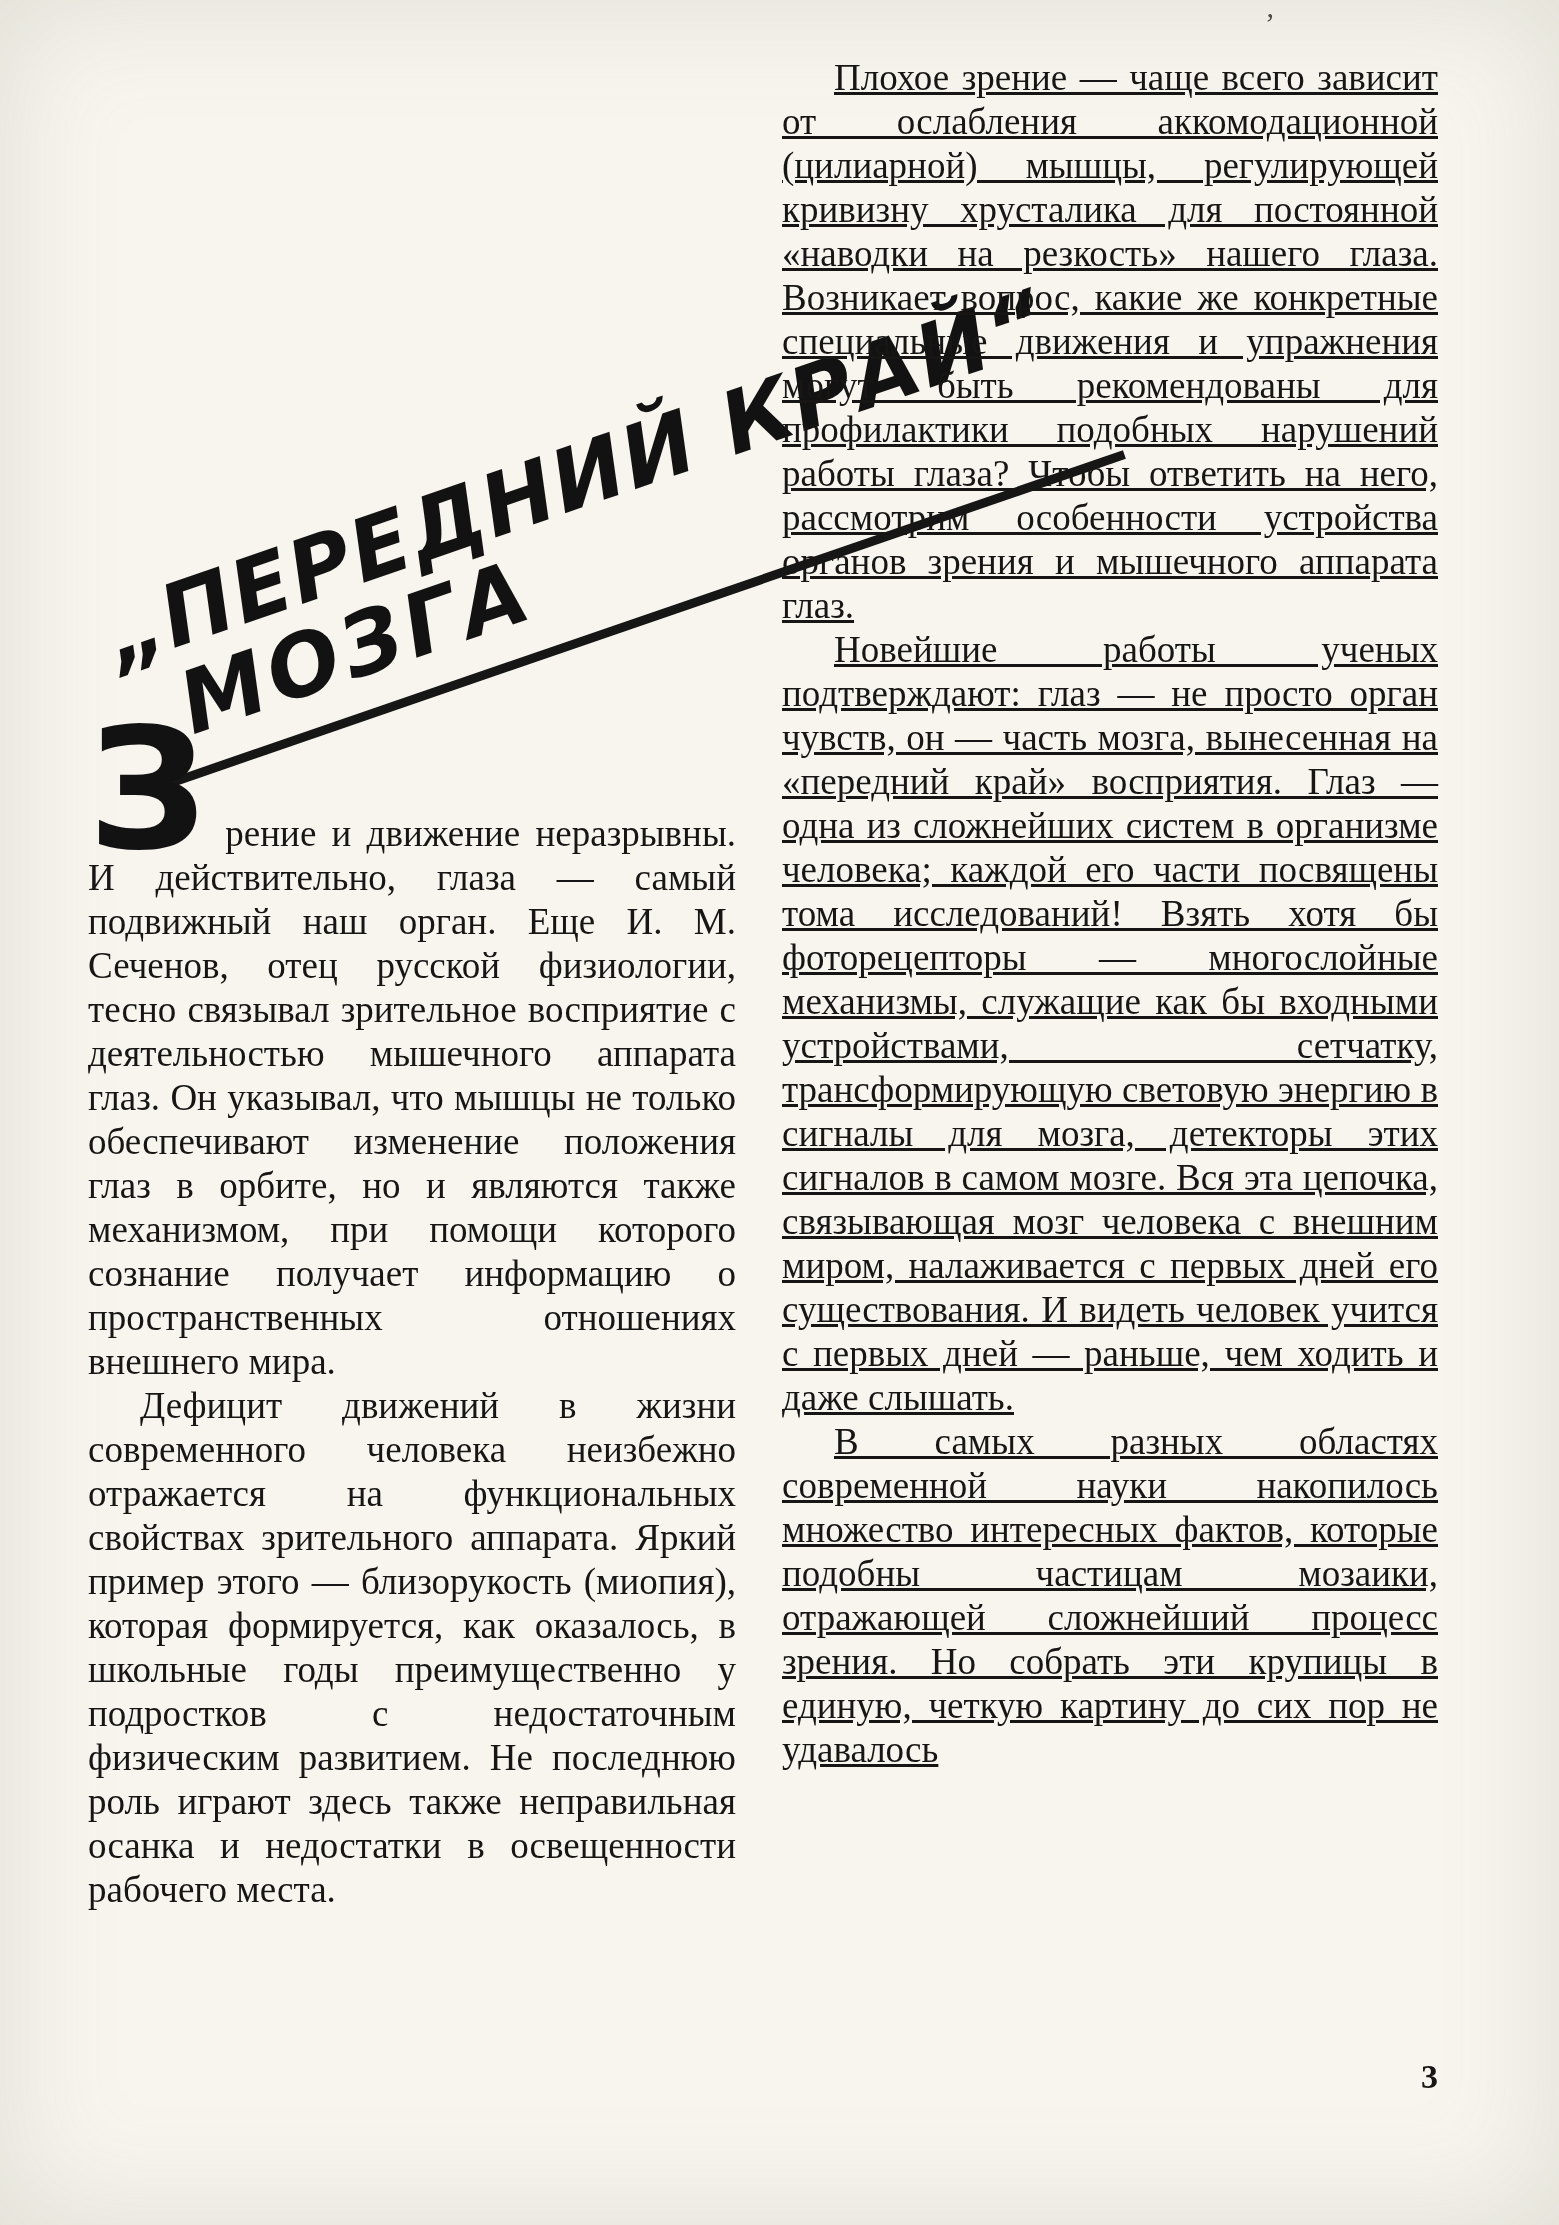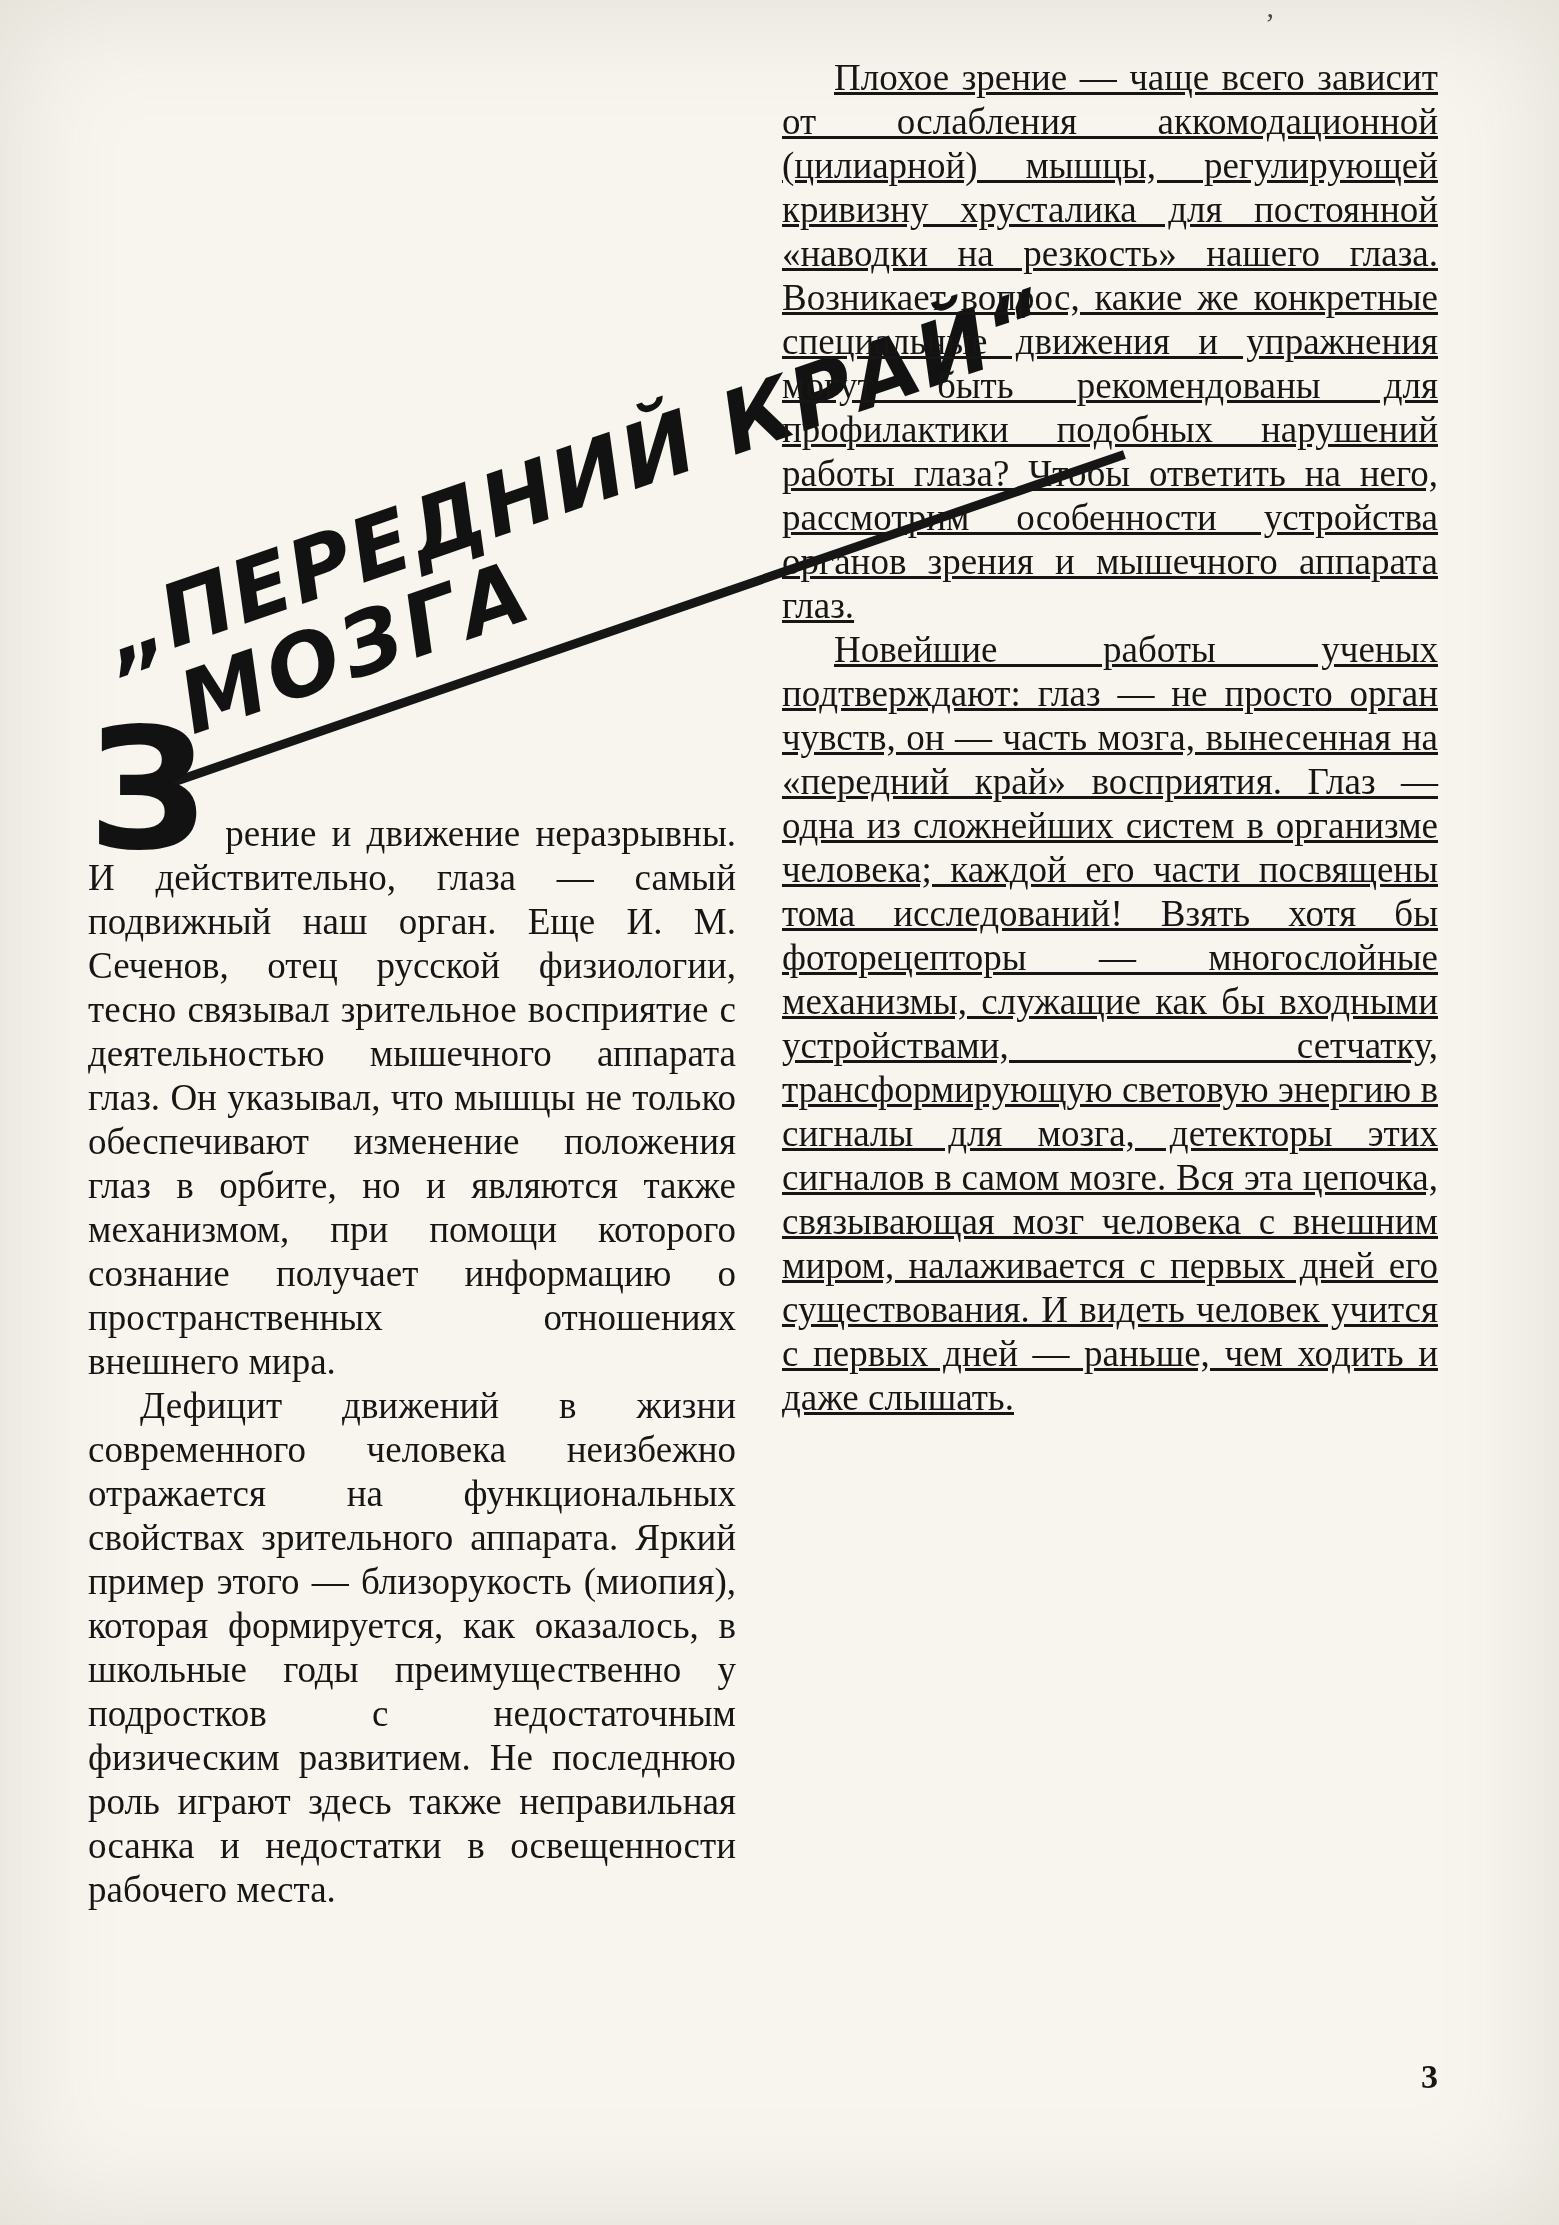--- a/index.html
+++ b/index.html
@@ -106,17 +106,18 @@
   </div>
 
   <div class="column left-column">
     <p class="para"><span class="dropcap">З</span><span>рение и движение неразрывны. И действительно, глаза — самый подвижный наш орган. Еще И. М. Сеченов, отец русской физиологии, тесно связывал зрительное восприятие с деятельностью мышечного аппарата глаз. Он указывал, что мышцы не только обеспечивают изменение положения глаз в орбите, но и являются также механизмом, при помощи которого сознание получает информацию о пространственных отношениях внешнего мира.</span></p>
     <p class="indented">Дефицит движений в жизни современного человека неизбежно отражается на функциональных свойствах зрительного аппарата. Яркий пример этого — близорукость (миопия), которая формируется, как оказалось, в школьные годы преимущественно у подростков с недостаточным физическим развитием. Не последнюю роль играют здесь также неправильная осанка и недостатки в освещенности рабочего места.</p>
   </div>
 
   <div class="column right-column">
     <p class="indented">Плохое зрение — чаще всего зависит от ослабления аккомодационной (цилиарной) мышцы, регулирующей кривизну хрусталика для постоянной «наводки на резкость» нашего глаза. Возникает вопрос, какие же конкретные специальные движения и упражнения могут быть рекомендованы для профилактики подобных нарушений работы глаза? Чтобы ответить на него, рассмотрим особенности устройства органов зрения и мышечного аппарата глаз.</p>
     <p class="indented">Новейшие работы ученых подтверждают: глаз — не просто орган чувств, он — часть мозга, вынесенная на «передний край» восприятия. Глаз — одна из сложнейших систем в организме человека; каждой его части посвящены тома исследований! Взять хотя бы фоторецепторы — многослойные механизмы, служащие как бы входными устройствами, сетчатку, трансформирующую световую энергию в сигналы для мозга, детекторы этих сигналов в самом мозге. Вся эта цепочка, связывающая мозг человека с внешним миром, налаживается с первых дней его существования. И видеть человек учится с первых дней — раньше, чем ходить и даже слышать.</p>
+    <p class="indented">В самых разных областях современной науки накопилось множество интересных фактов, которые подобны частицам мозаики, отражающей сложнейший процесс зрения. Но собрать эти крупицы в единую, четкую картину до сих пор не удавалось</p>
   </div>
 
   <div class="page-number">3</div>
 
 </div>
 
 </body></html>

